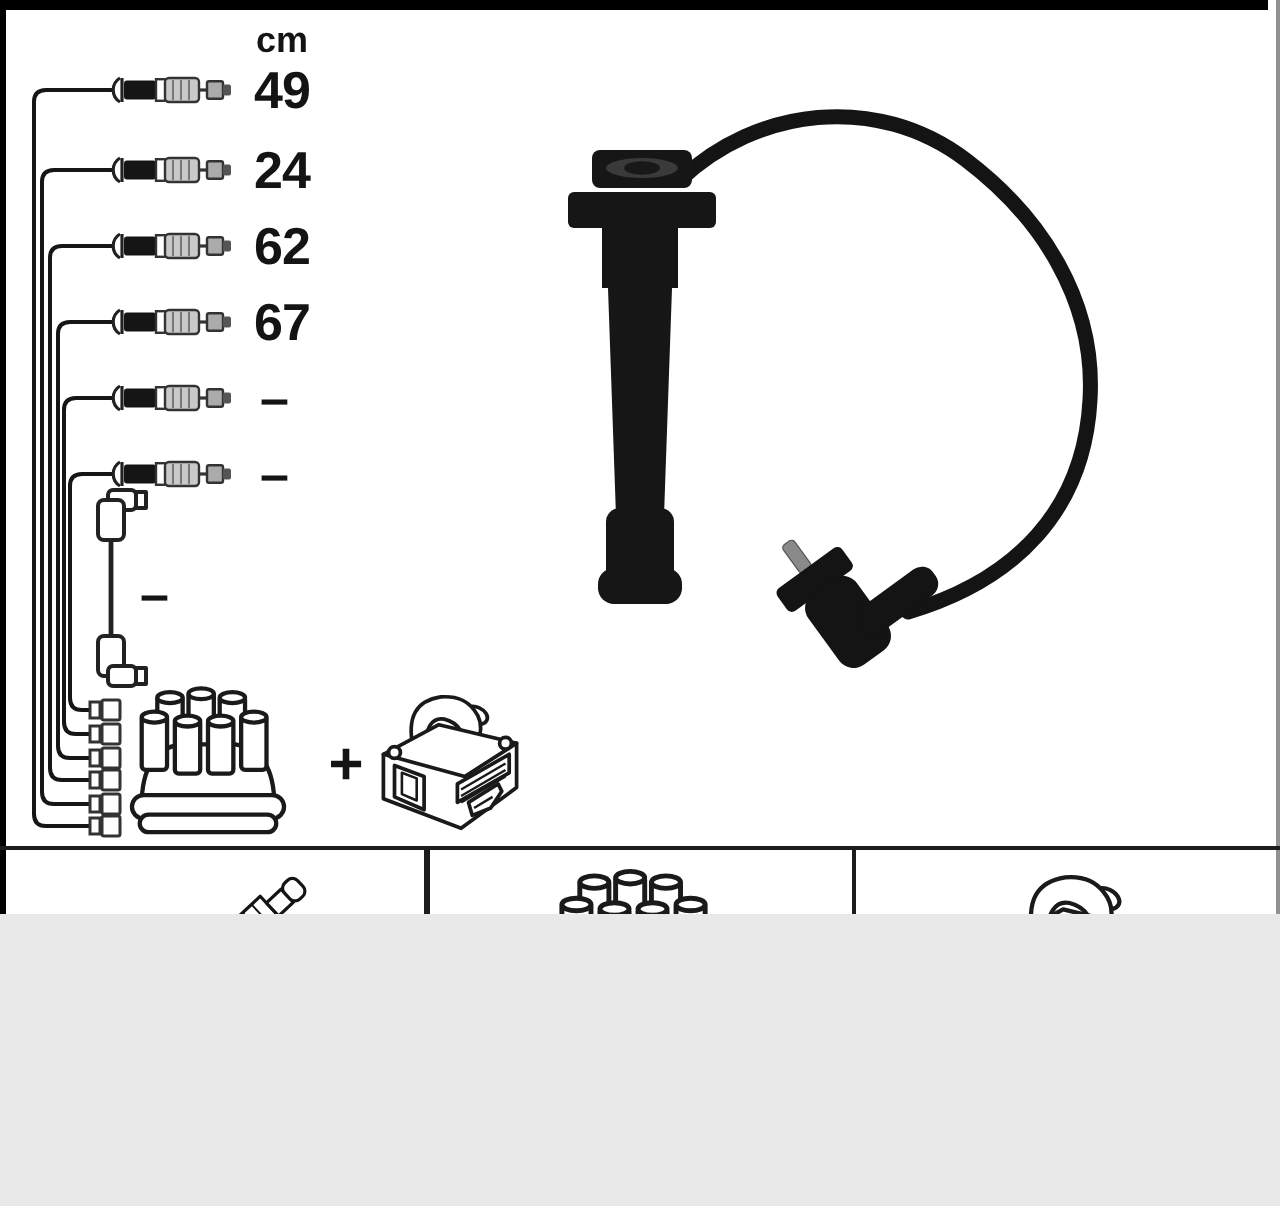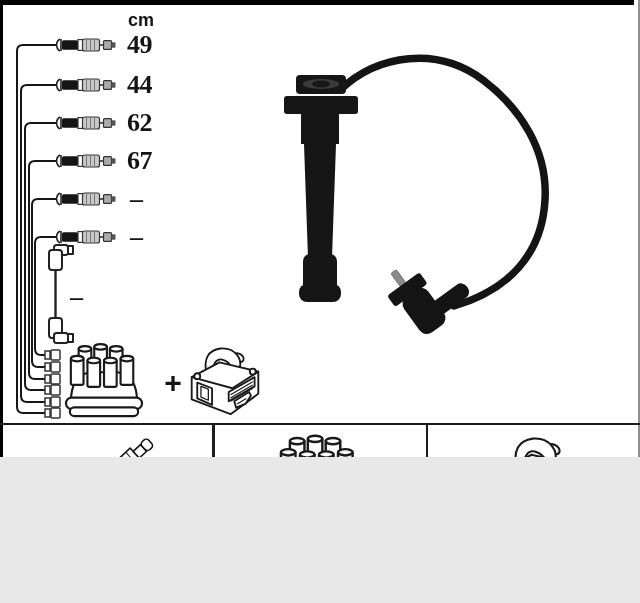--- a/index.html
+++ b/index.html
@@ -3,21 +3,21 @@
 <meta charset="utf-8">
 <style>
   html,body{margin:0;padding:0;background:#e8e8e8;}
   .page{
     position:relative;width:640px;height:457px;background:#ffffff;overflow:hidden;
     font-family:"Liberation Sans","DejaVu Sans",sans-serif;color:#141414;
   }
   .abs{position:absolute;}
   .border-bar{position:absolute;background:#000;}
   .unit{font-weight:700;font-size:18px;line-height:26px;}
-  .len{font-weight:700;font-size:26px;line-height:32px;letter-spacing:-0.5px;font-family:Liberation Serif, serif;}
+  .len{font-weight:700;font-size:26px;line-height:32px;letter-spacing:-0.5px;}
   .plus{font-weight:700;font-size:30px;line-height:30px;}
   .ids{text-align:right;}
   .part{font-weight:700;font-size:28px;line-height:30px;letter-spacing:-0.6px;transform:scaleX(0.96);transform-origin:100% 50%;}
   .stock{font-weight:700;font-size:21px;line-height:24px;margin-top:4px;letter-spacing:-0.4px;transform:scaleX(0.96);transform-origin:100% 50%;}
   .big-dash{font-weight:700;font-size:56px;line-height:48px;text-align:center;transform:scaleX(1.2);}
   .vline{position:absolute;background:#1c1c1c;}
   .hline{position:absolute;background:#1c1c1c;}
   svg{display:block;}
 </style>
 </head>
@@ -111,21 +111,21 @@
   </svg>
 
   <svg class="abs" style="left:54px;top:37px;" width="62" height="16">
       <use href="#sym-cable"></use>
     </svg>
   <div class="abs len" style="left:127px;top:29px;">49</div>
 
   <svg class="abs" style="left:54px;top:77px;" width="62" height="16">
       <use href="#sym-cable"></use>
     </svg>
-  <div class="abs len" style="left:127px;top:69px;">44</div>
+  <div class="abs len" style="left:127px;top:69px;">24</div>
 
   <svg class="abs" style="left:54px;top:115px;" width="62" height="16">
       <use href="#sym-cable"></use>
     </svg>
   <div class="abs len" style="left:127px;top:107px;text-align:center;">62</div>
 
   <svg class="abs" style="left:54px;top:153px;" width="62" height="16">
       <use href="#sym-cable"></use>
     </svg>
   <div class="abs len" style="left:127px;top:145px;">67</div>

